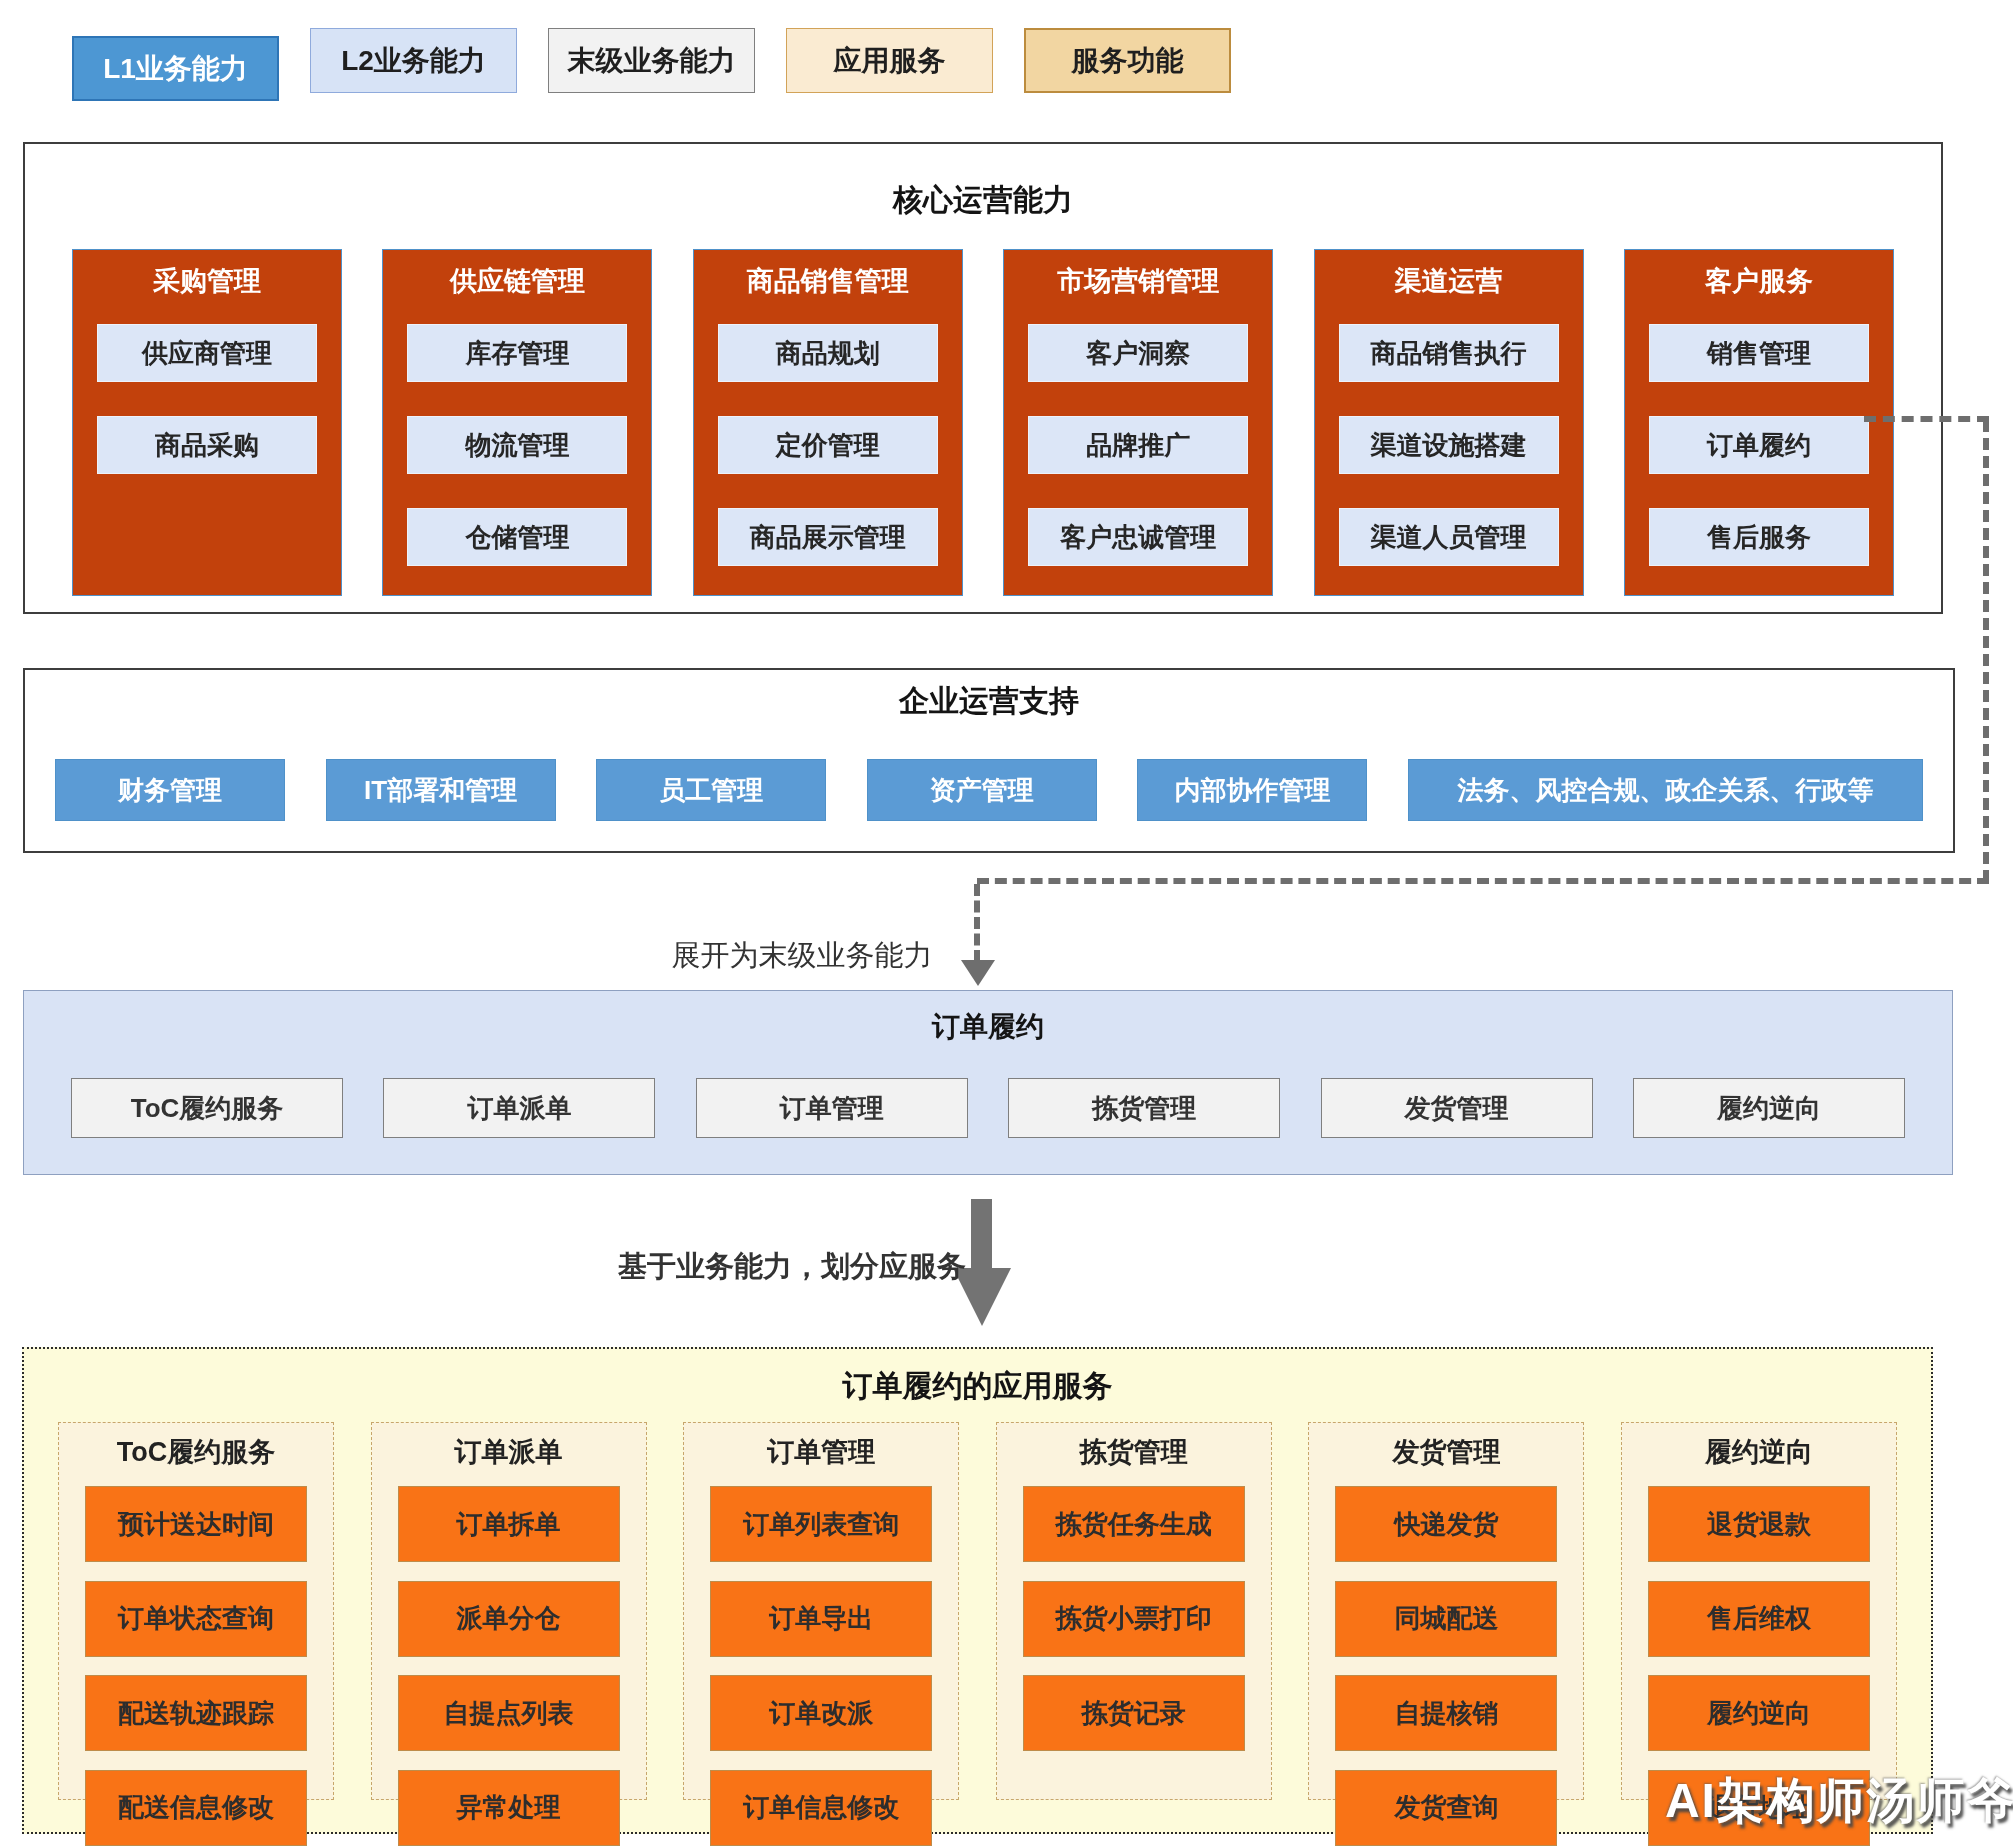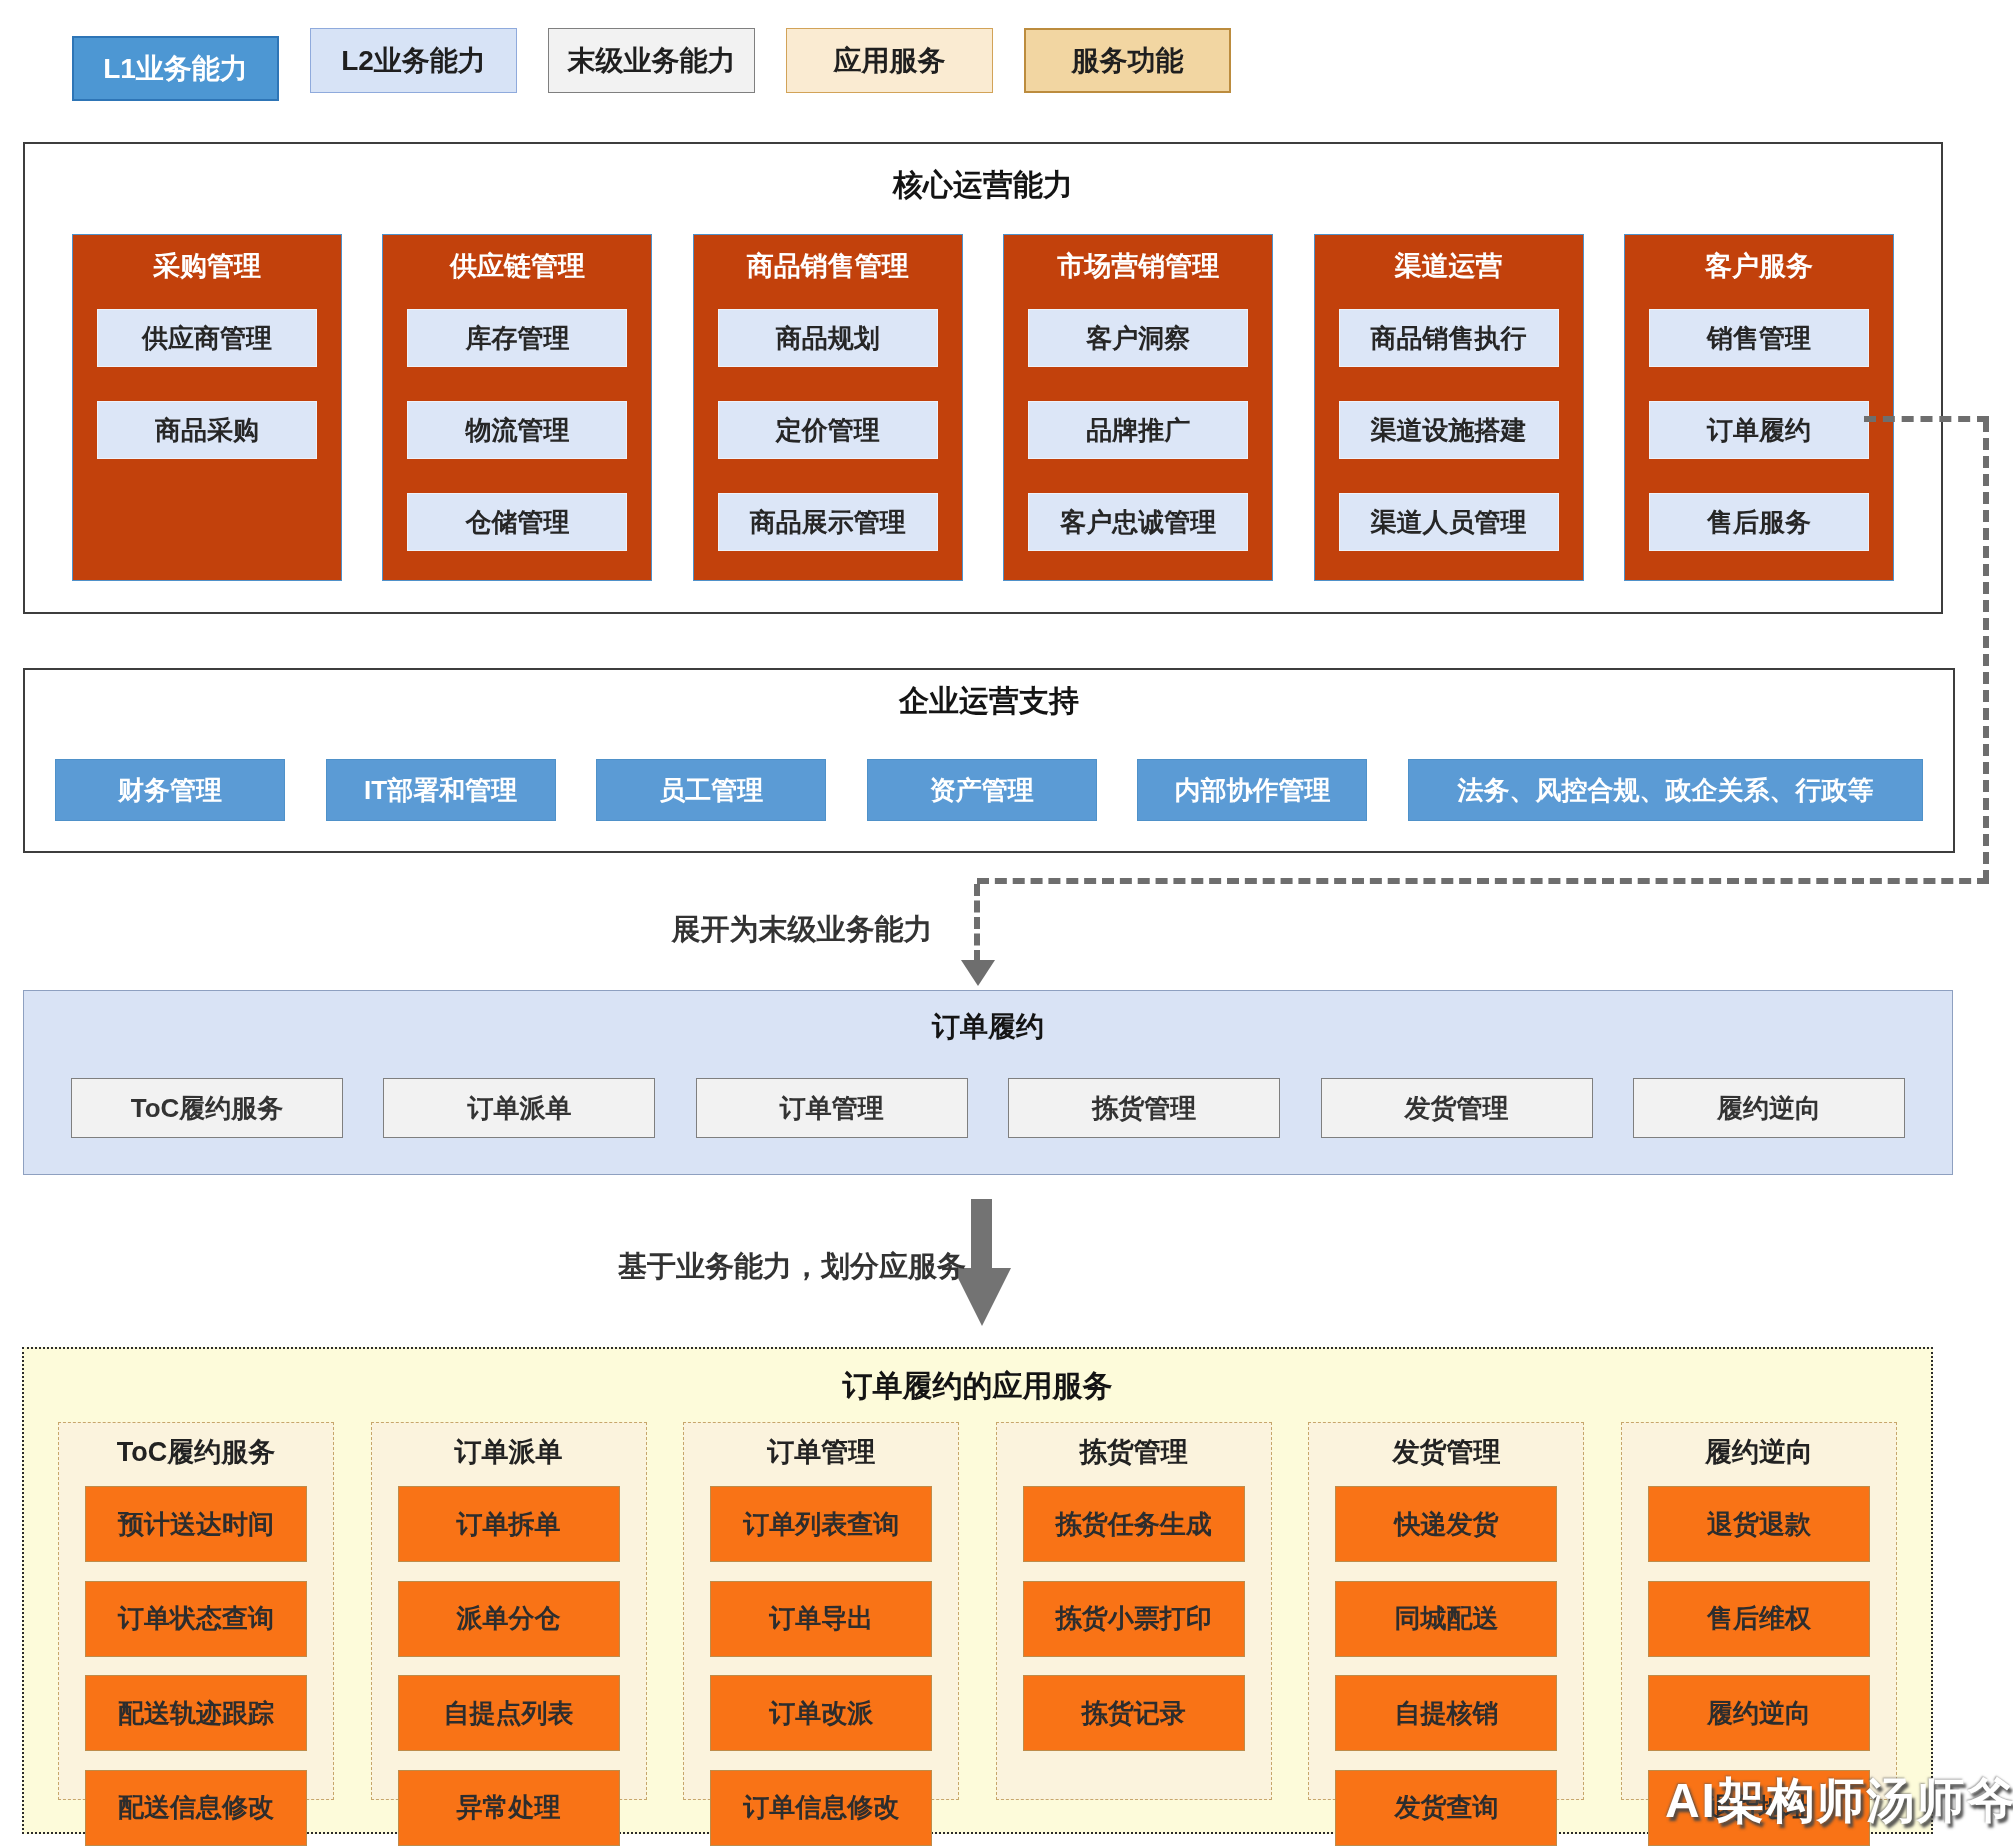--- a/index.html
+++ b/index.html
@@ -18,21 +18,21 @@
   .legend-l1   { background:#4d97d3; border:2.8px solid #2e75b6; color:#ffffff;margin-top:8px; }
   .legend-l2   { background:#d7e3f6; border:1.9px solid #8faadc; }
   .legend-leaf { background:#f2f2f2; border:1.9px solid #7f7f7f; }
   .legend-app  { background:#faebd2; border:1.9px solid #d2a358; }
   .legend-func { background:#f2d6a2; border:2.8px solid #bc8c3e; }
 
   
   .outer-box { position:absolute; background:#ffffff; border:2.8px solid #3d3d3d; }
   .core-box  { left:23px; top:142px; width:1920px; height:472px; }
   .section-title { text-align:center; font-size:30px; font-weight:700; color:#141414; }
-  .core-box .section-title { padding-top:21px; }
+  .core-box .section-title { padding-top:36px; }
   .core-cols { display:flex; justify-content:space-between; padding:0 47px; margin-top:28px; }
   .core-col  { width:270px; height:347px; background:#c2410c; border:0.9px solid #4f91c9; padding:13px 24px 0; }
   .core-col-title {
     color:#ffffff; font-size:27px; font-weight:700; text-align:center;
     height:37px; line-height:37px; margin-bottom:24px; white-space:nowrap;
   }
   .core-item {
     height:58px; margin-bottom:34px; background:#dce6f7; border:1.9px solid #eef2fa;
     display:flex; align-items:center; justify-content:center;
     font-size:26px; font-weight:600; color:#262626; white-space:nowrap;
@@ -56,22 +56,22 @@
   #conn-a { left:1864px; top:416px; width:125px; }
   #conn-b { left:1983px; top:420px; height:462px; }
   #conn-c { left:977px; top:878px; width:1012px; }
   #conn-d { left:974px; top:884px; height:78px; }
   .conn-arrowhead {
     position:absolute; left:961px; top:960px; width:0; height:0;
     border-left:17px solid transparent; border-right:17px solid transparent;
     border-top:26px solid #6e6e6e;
   }
   .expand-label {
-    position:absolute; left:653px; top:910px; width:298px; text-align:center;
-    font-size:29px; font-weight:700; color:#333333; white-space:nowrap;
+    position:absolute; left:653px; top:936px; width:298px; text-align:center;
+    font-size:29px; font-weight:400; color:#333333; white-space:nowrap;
   }
 
   
   .band {
     position:absolute; left:23px; top:990px; width:1930px; height:185px;
     background:#d9e3f5; border:1.9px solid #8ea0c0;
   }
   .band-title { text-align:center; font-size:28px; font-weight:700; padding-top:17px; color:#141414; }
   .band-items { display:flex; justify-content:space-between; padding:0 47px; margin-top:32px; }
   .band-item {

